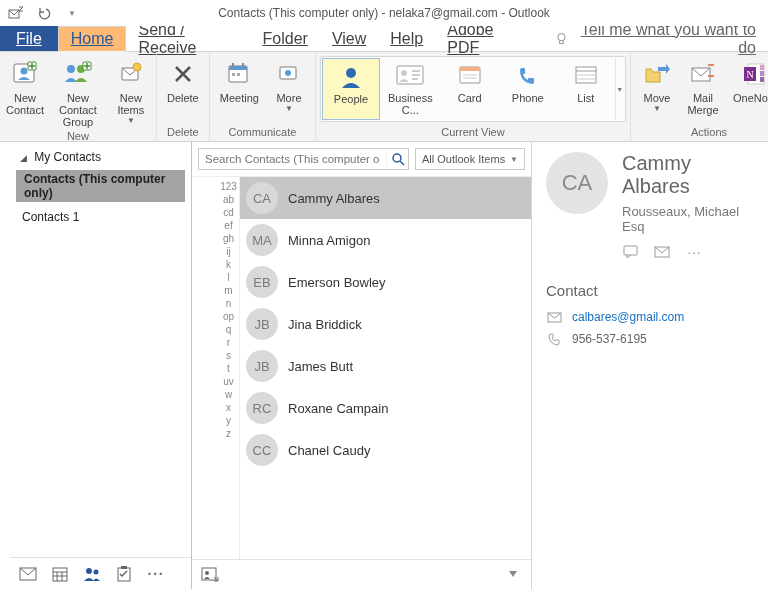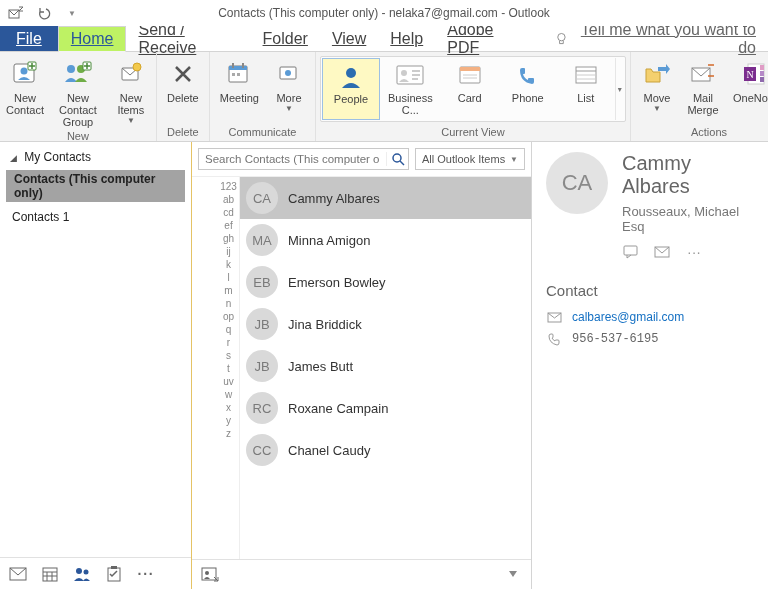--- a/index.html
+++ b/index.html
@@ -8,21 +8,21 @@
   
   .titlebar { height:26px; display:flex; align-items:center; background:#fff; position:relative; border-bottom:0; }
   .qat { display:flex; align-items:center; gap:8px; padding-left:6px; }
   .qat .qbtn { width:20px; height:20px; display:flex; align-items:center; justify-content:center; color:#666; }
   .titletext { position:absolute; left:50%; transform:translateX(-50%); font-size:12px; color:#555; }
 
   
   .tabsrow { height:26px; display:flex; align-items:stretch; border-bottom:1px solid #d4d4d4; }
   .tab { padding:0 12px; display:flex; align-items:center; font-size:16px; color:#444; cursor:default;text-decoration:underline; }
   .tab.file { background:#2b579a; color:#fff; padding:0 16px; }
-  .tab.active { border:1px solid #d4d4d4; border-bottom:1px solid #f3f3f3; background:#bef264; color:#2b579a; margin-bottom:-1px; }
+  .tab.active { border:1px solid #d4d4d4; border-bottom:1px solid #f3f3f3; background:#fdba74; color:#2b579a; margin-bottom:-1px; }
   .tab.search { display:flex; align-items:center; gap:6px; color:#666; margin-left:8px;text-align:right; }
   .bulb { width:14px; height:14px; }
 
   
   .ribbon { height:90px; background:#f3f3f3; border-bottom:1px solid #d4d4d4; display:flex; }
   .rgroup { border-right:1px solid #e1e1e1; display:flex; flex-direction:column; }
   .rgroup .btns { flex:1; display:flex; align-items:flex-start; padding:4px 4px 0 4px; gap:2px; }
   .rgroup .glabel { text-align:center; font-size:11px; color:#666; padding-bottom:3px; }
   .rbtn { display:flex; flex-direction:column; align-items:center; justify-content:flex-start; padding:2px 6px; min-width:42px; cursor:default; text-align:center; line-height:1.1; }
   .rbtn .ricon { width:32px; height:32px; display:flex; align-items:center; justify-content:center; margin-bottom:2px; }
@@ -30,21 +30,21 @@
   .rbtn.selected { background:#fef9c3; border:1px solid #9cc0e4; padding:1px 5px; }
   .rbtn .drop { font-size:8px; color:#666; margin-top:1px; }
 
   .cv-group { border:1px solid #d9d9d9; background:#fcfcfc; border-radius:2px; display:flex; margin-top:4px; padding:1px; }
   .cv-group .rbtn { min-width:58px; padding:4px 6px; }
   .cv-group .rbtn .ricon { height:28px; }
   .cv-arrow { width:12px; display:flex; align-items:center; justify-content:center; font-size:8px; color:#777; border-left:1px solid #e6e6e6; }
 
   
   .main { display:flex; height:447px; }
-  .navpane { width:192px; border-right:1px solid #e5c365; display:flex; flex-direction:column; }
+  .navpane { width:192px; border-right:1px solid #e5c365; display:flex; flex-direction:column;padding-left:10px; }
   .navpane .navhead { padding:8px 8px 4px 10px; font-size:12px; color:#222; }
   .navpane .navhead .caret { font-size:9px; margin-right:4px; color:#555; }
   .navpane .folder { margin:2px 6px; padding:2px 8px; font-size:12px; color:#222; }
   .navpane .folder.sel { background:#a3a3a3; font-weight:600; }
   .navpane .folder2 { padding:6px 8px 2px 12px; font-size:12px; color:#222; }
   .navstrip { height:32px; border-top:1px solid #e1e1e1; display:flex; align-items:center; gap:4px; padding:0 4px; background:#fff; }
   .navstrip .nitem { width:28px; height:24px; display:flex; align-items:center; justify-content:center; color:#666; font-size:14px; }
   .navstrip .nitem.active { color:#2b579a; }
 
   
@@ -488,18 +488,18 @@
             </svg>
         </div>
         <span class="link">calbares@gmail.com</span>
       </div>
       <div class="drow">
         <div class="dicon">
           <svg width="13" height="13" viewBox="0 0 13 13">
               <path d="M3 1 Q1 1 1 3 Q1 10 9 12 Q11 12 11 10 L11 8 Q11 7 10 7 L8 7 Q7 7 7 8 Q5 7 4 5 Q5 5 5 4 L5 2 Q5 1 4 1 Z" fill="none" stroke="#999"></path>
             </svg>
         </div>
-        <span style="color:#666;font-family:Liberation Mono, monospace;">956-537-6195</span>
+        <span style="color:#666;">956-537-6195</span>
       </div>
     </div>
   </div>
 
 </div>
 
 </body></html>

